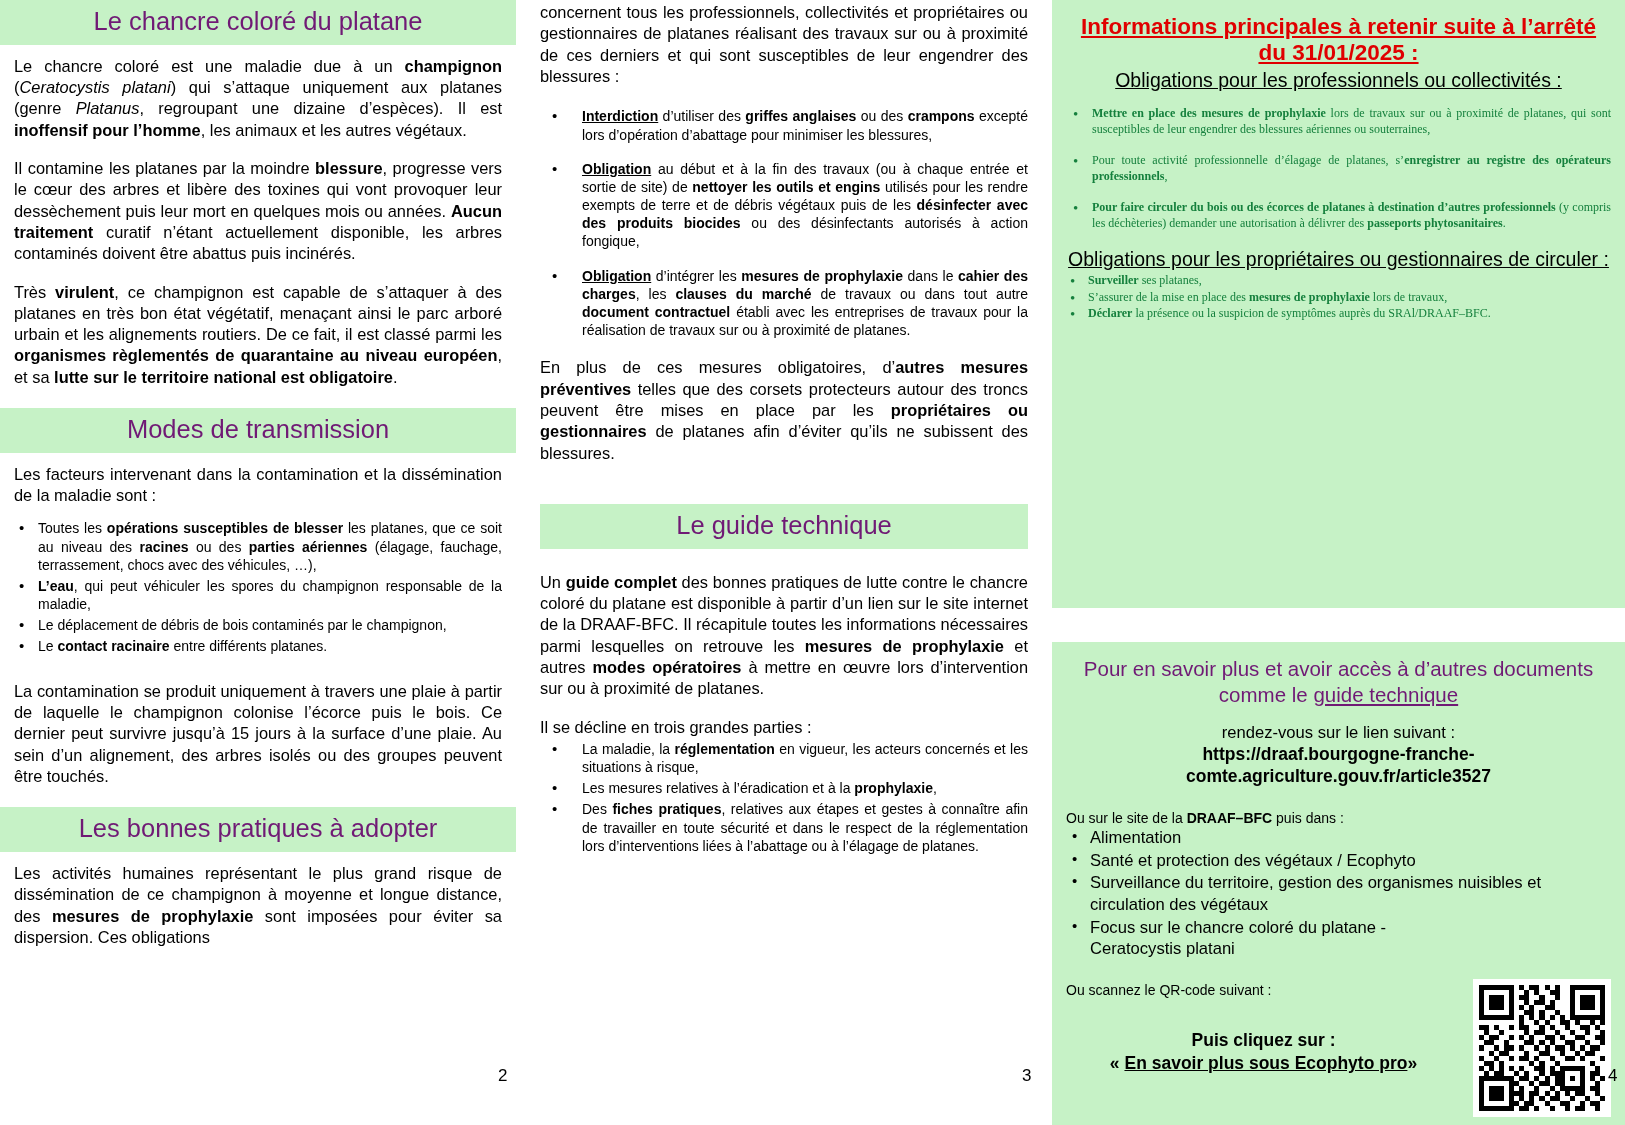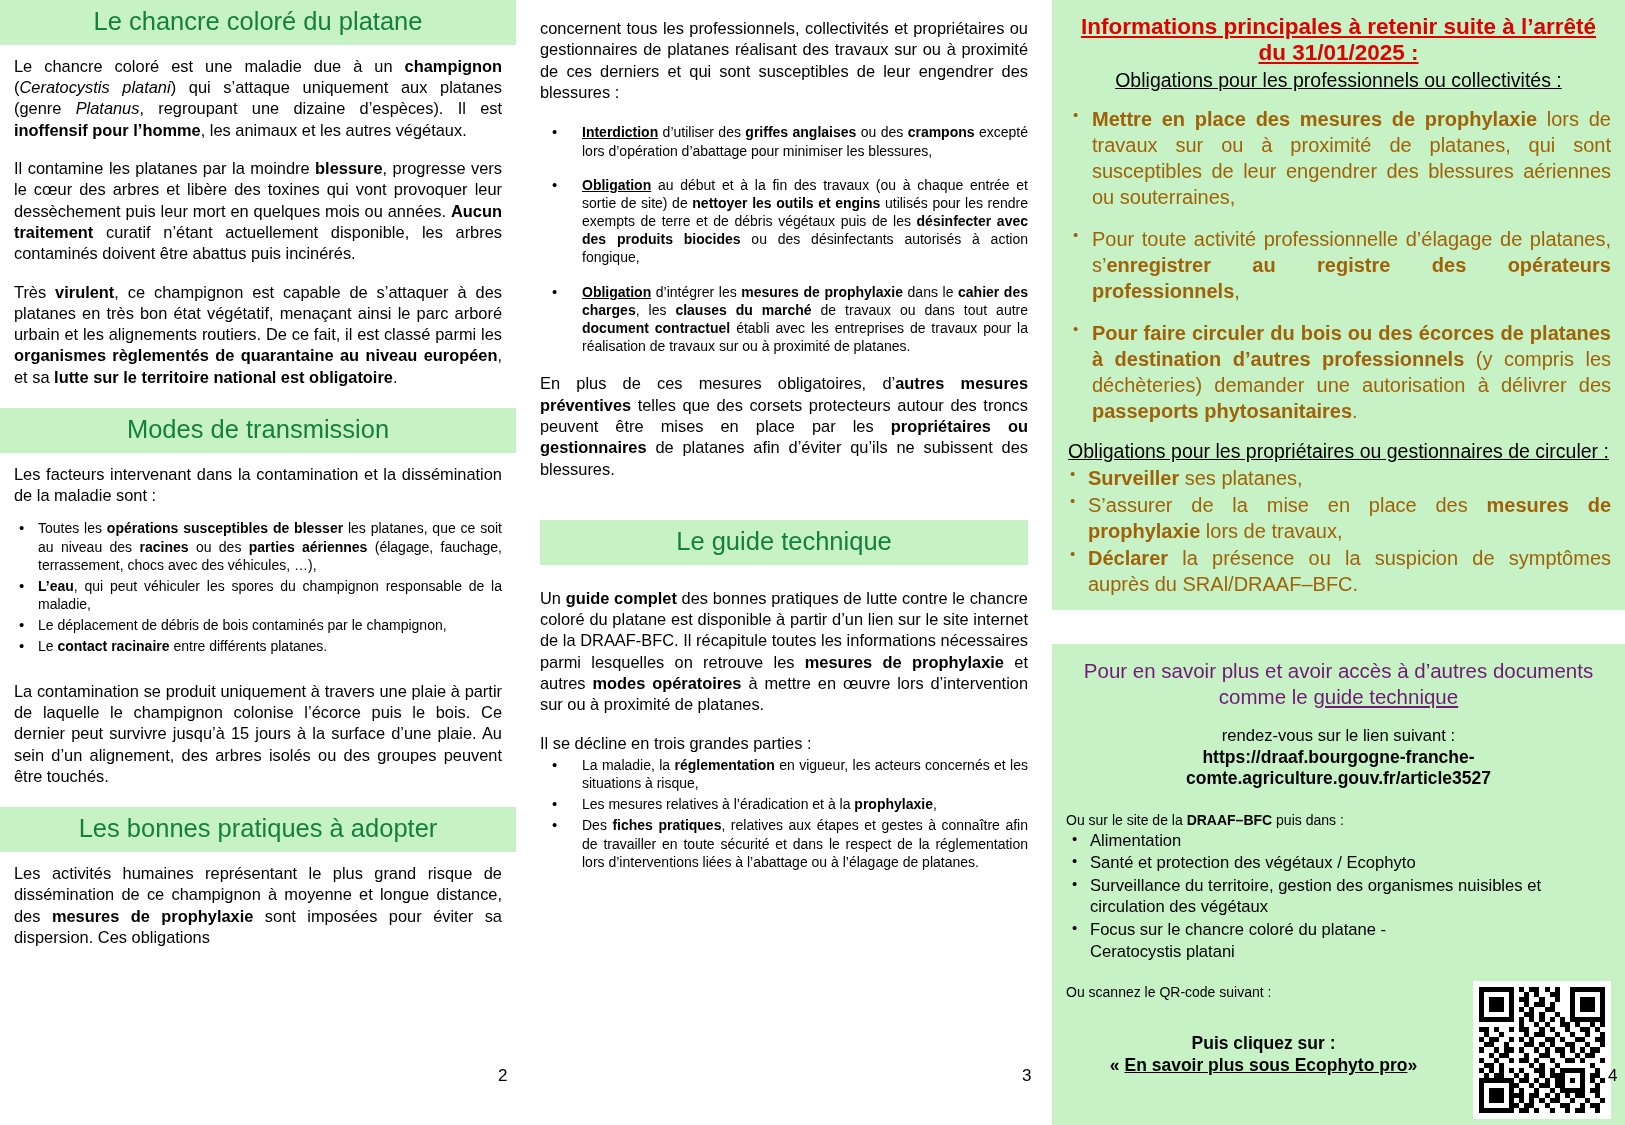--- a/index.html
+++ b/index.html
@@ -22,21 +22,21 @@
   #page-4 { left: 1052px; width: 573px; }
 
   .gap { position: absolute; top: 0; height: 1125px; background: #ffffff; }
   #gap-a { left: 516px; width: 10px; }
   #gap-b { left: 1042px; width: 10px; }
 
   .section-head {
     background: #c6f2c6;
     text-align: center;
     font-size: 25.5px;
-    color: #15803d;
+    color: #701a75;
     padding: 7px 4px 9px 4px;
     line-height: 1.12;
     font-weight: 400;
   }
   .body-text {
     font-size: 16.4px;
     line-height: 1.30;
     color: #000000;
     text-align: justify;
     text-justify: inter-word;
@@ -100,21 +100,21 @@
     font-size: 19.5px;
     text-align: center;
     text-decoration: underline;
     line-height: 1.20;
     margin: 14px 0 2px 0;
     color: #000;
   }
   ul.p4list { list-style: none; margin: 0; padding: 0; }
   ul.p4list > li {
     position: relative; padding-left: 26px; margin-bottom: 16px;
-    font-size: 20px; line-height: 1.30; text-align: justify; color: #a16207;
+    font-size: 12px; line-height: 1.30; text-align: justify; color: #15803d; font-family: Liberation Serif, serif;
   }
   ul.p4list > li::before { content: "\2022"; position: absolute; left: 7px; top: -1px; font-size: 15px; }
   ul.p4list.compact > li { margin-bottom: 1px; padding-left: 22px; }
   ul.p4list.compact > li::before { left: 4px; }
 
   .panel2-head {
     font-size: 20.5px; text-align: center; line-height: 1.25; color: #701a75;
     margin: 0 0 16px 0;
   }
   .panel2-sub { font-size: 16.6px; text-align: center; line-height: 1.26; color:#000; }
@@ -191,21 +191,21 @@
 
   <div class="body-text" style="padding-top:11px;">
     <p class="tight"><span>Les activités humaines représentant le plus grand risque de dissémination de ce champignon à moyenne et longue distance, des </span><b>mesures de prophylaxie</b><span> sont imposées pour éviter sa dispersion. Ces obligations</span></p>
   </div>
 </div>
 
 <div class="gap" id="gap-a"></div>
 
 <div class="page" id="page-3">
 
-  <div class="body-text" style="padding-top:18px;">
+  <div class="body-text" style="padding-top:2px;">
     <p class="tight">concernent tous les professionnels, collectivités et propriétaires ou gestionnaires de platanes réalisant des travaux sur ou à proximité de ces derniers et qui sont susceptibles de leur engendrer des blessures :</p>
   </div>
 
   <div class="spacer-md"></div>
 
   <ul class="bul wide spaced">
     <li><u><b>Interdiction</b></u><span> d’utiliser des </span><b>griffes anglaises</b><span> ou des </span><b>crampons</b><span> excepté lors d’opération d’abattage pour minimiser les blessures,</span></li>
 
     <li><u><b>Obligation</b></u><span> au début et à la fin des travaux (ou à chaque entrée et sortie de site) de </span><b>nettoyer les outils et engins</b><span> utilisés pour les rendre exempts de terre et de débris végétaux puis de les </span><b>désinfecter avec des produits biocides</b><span> ou des désinfectants autorisés à action fongique,</span></li>
 

